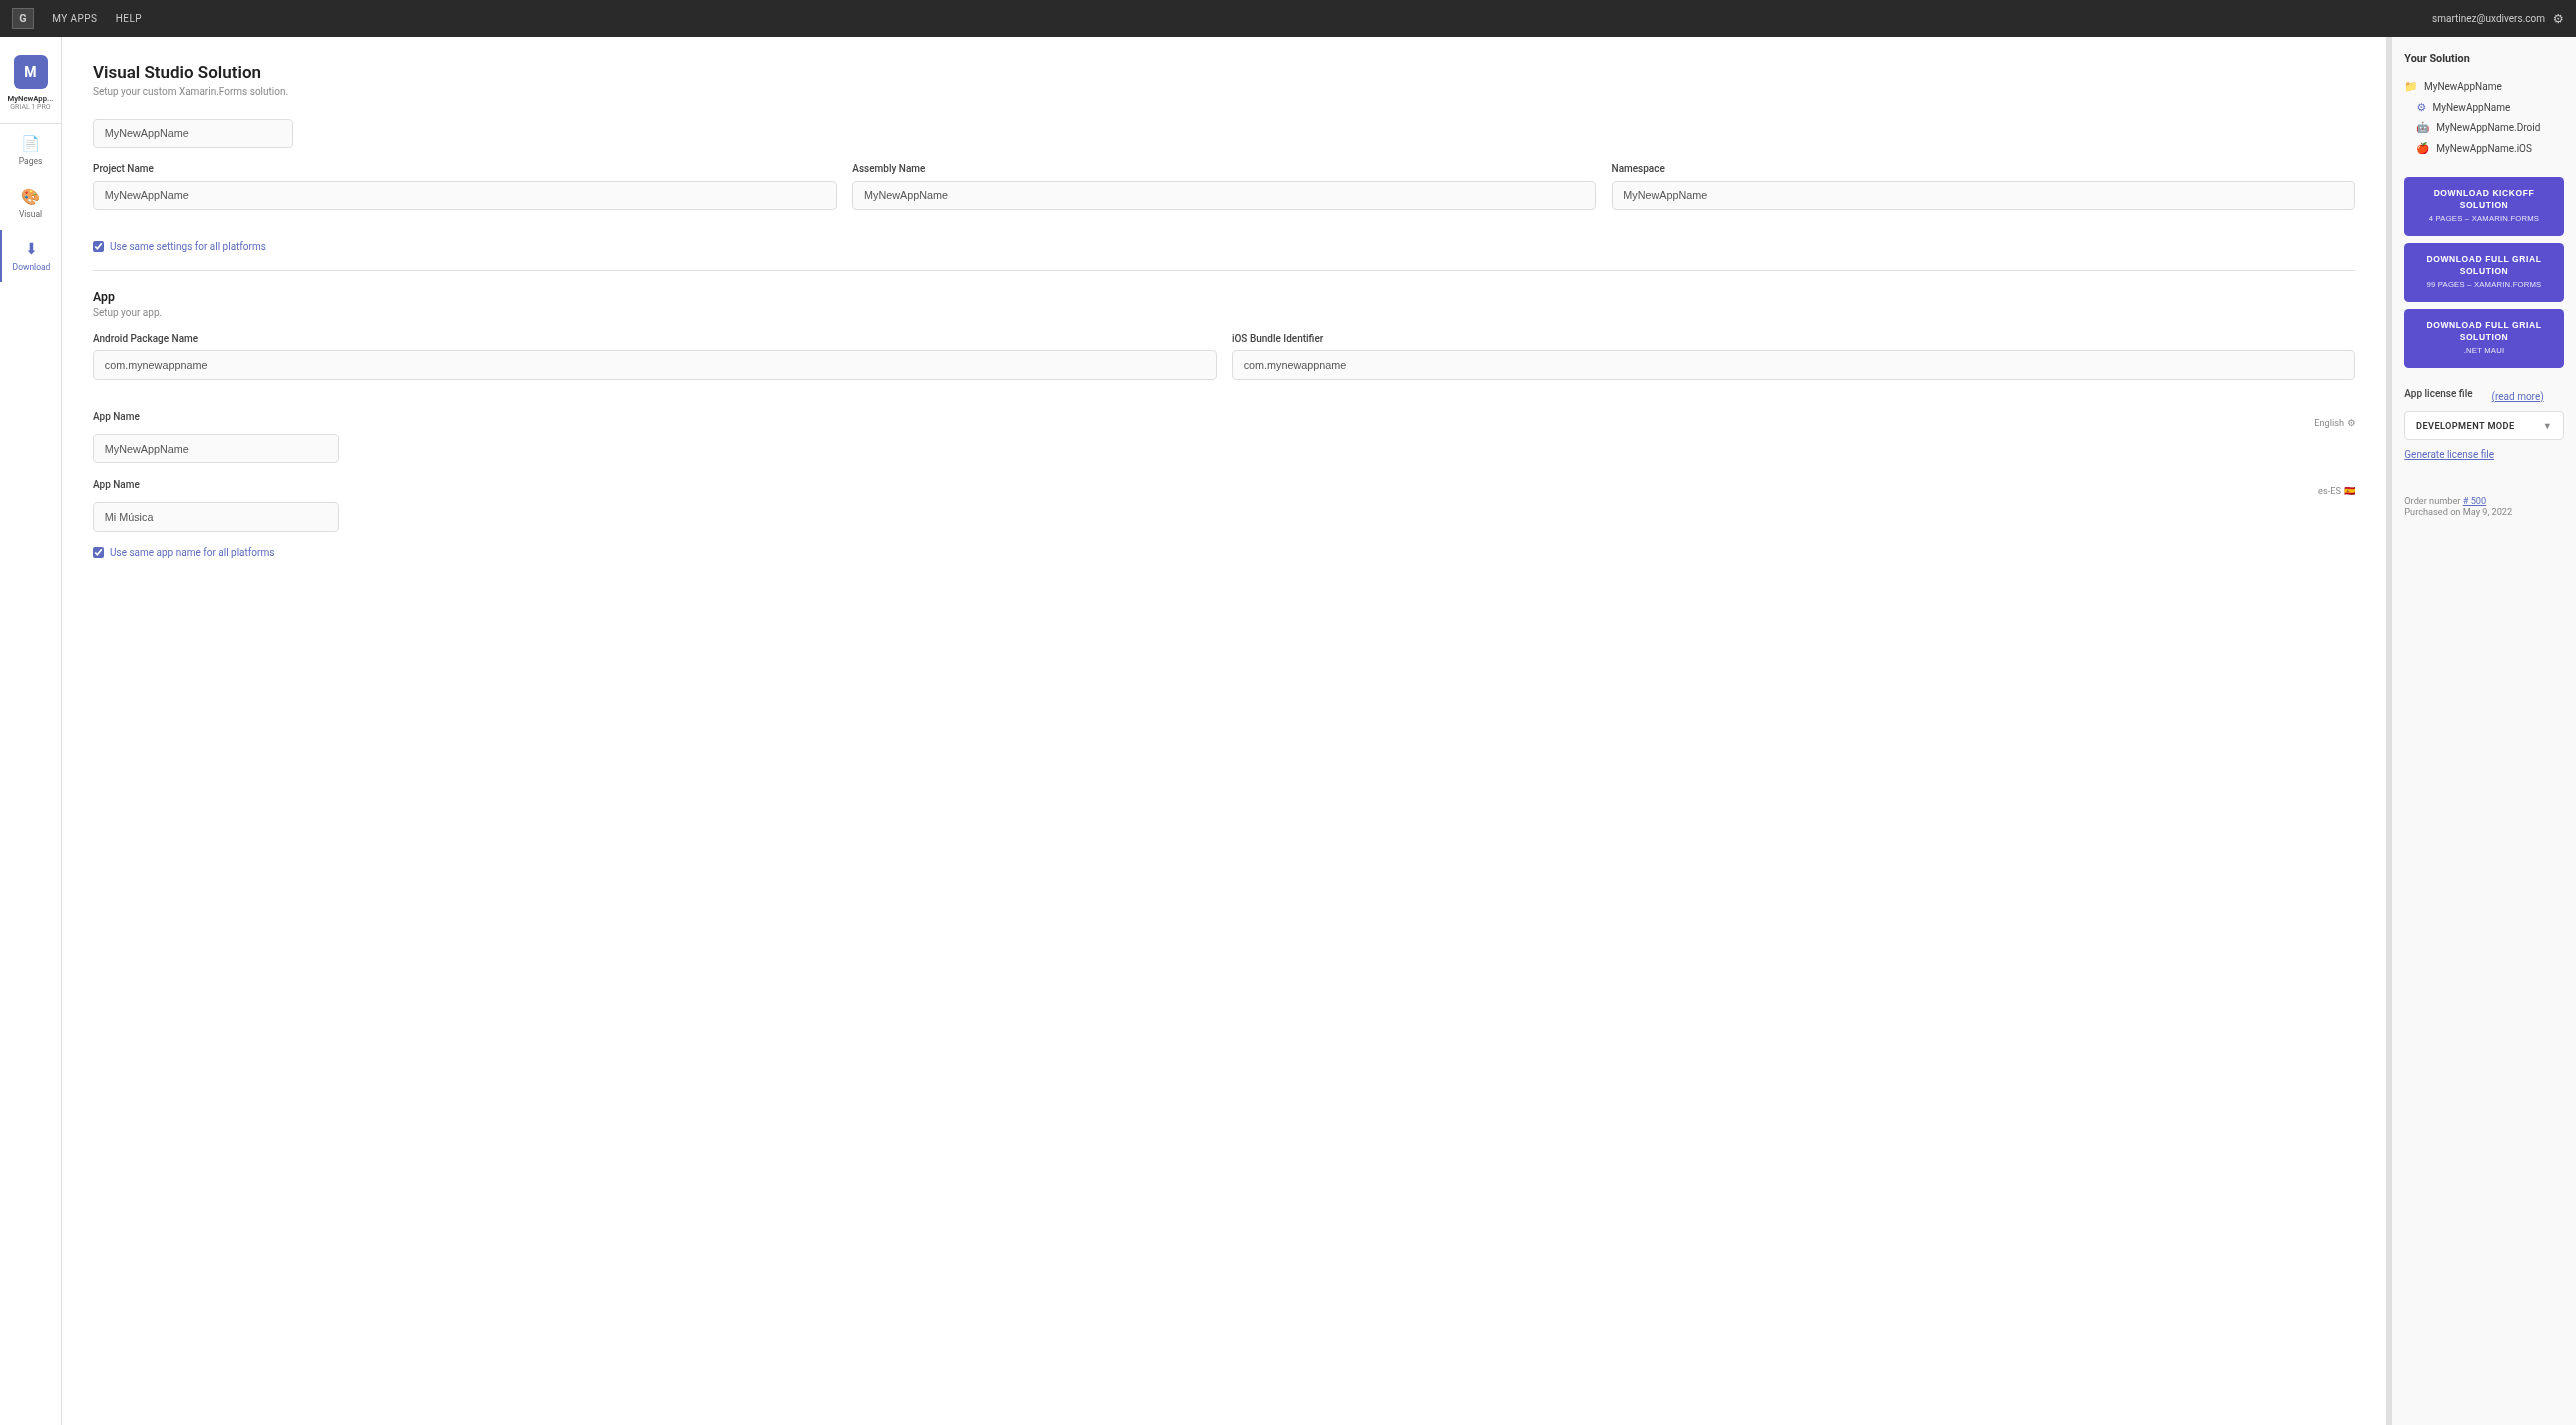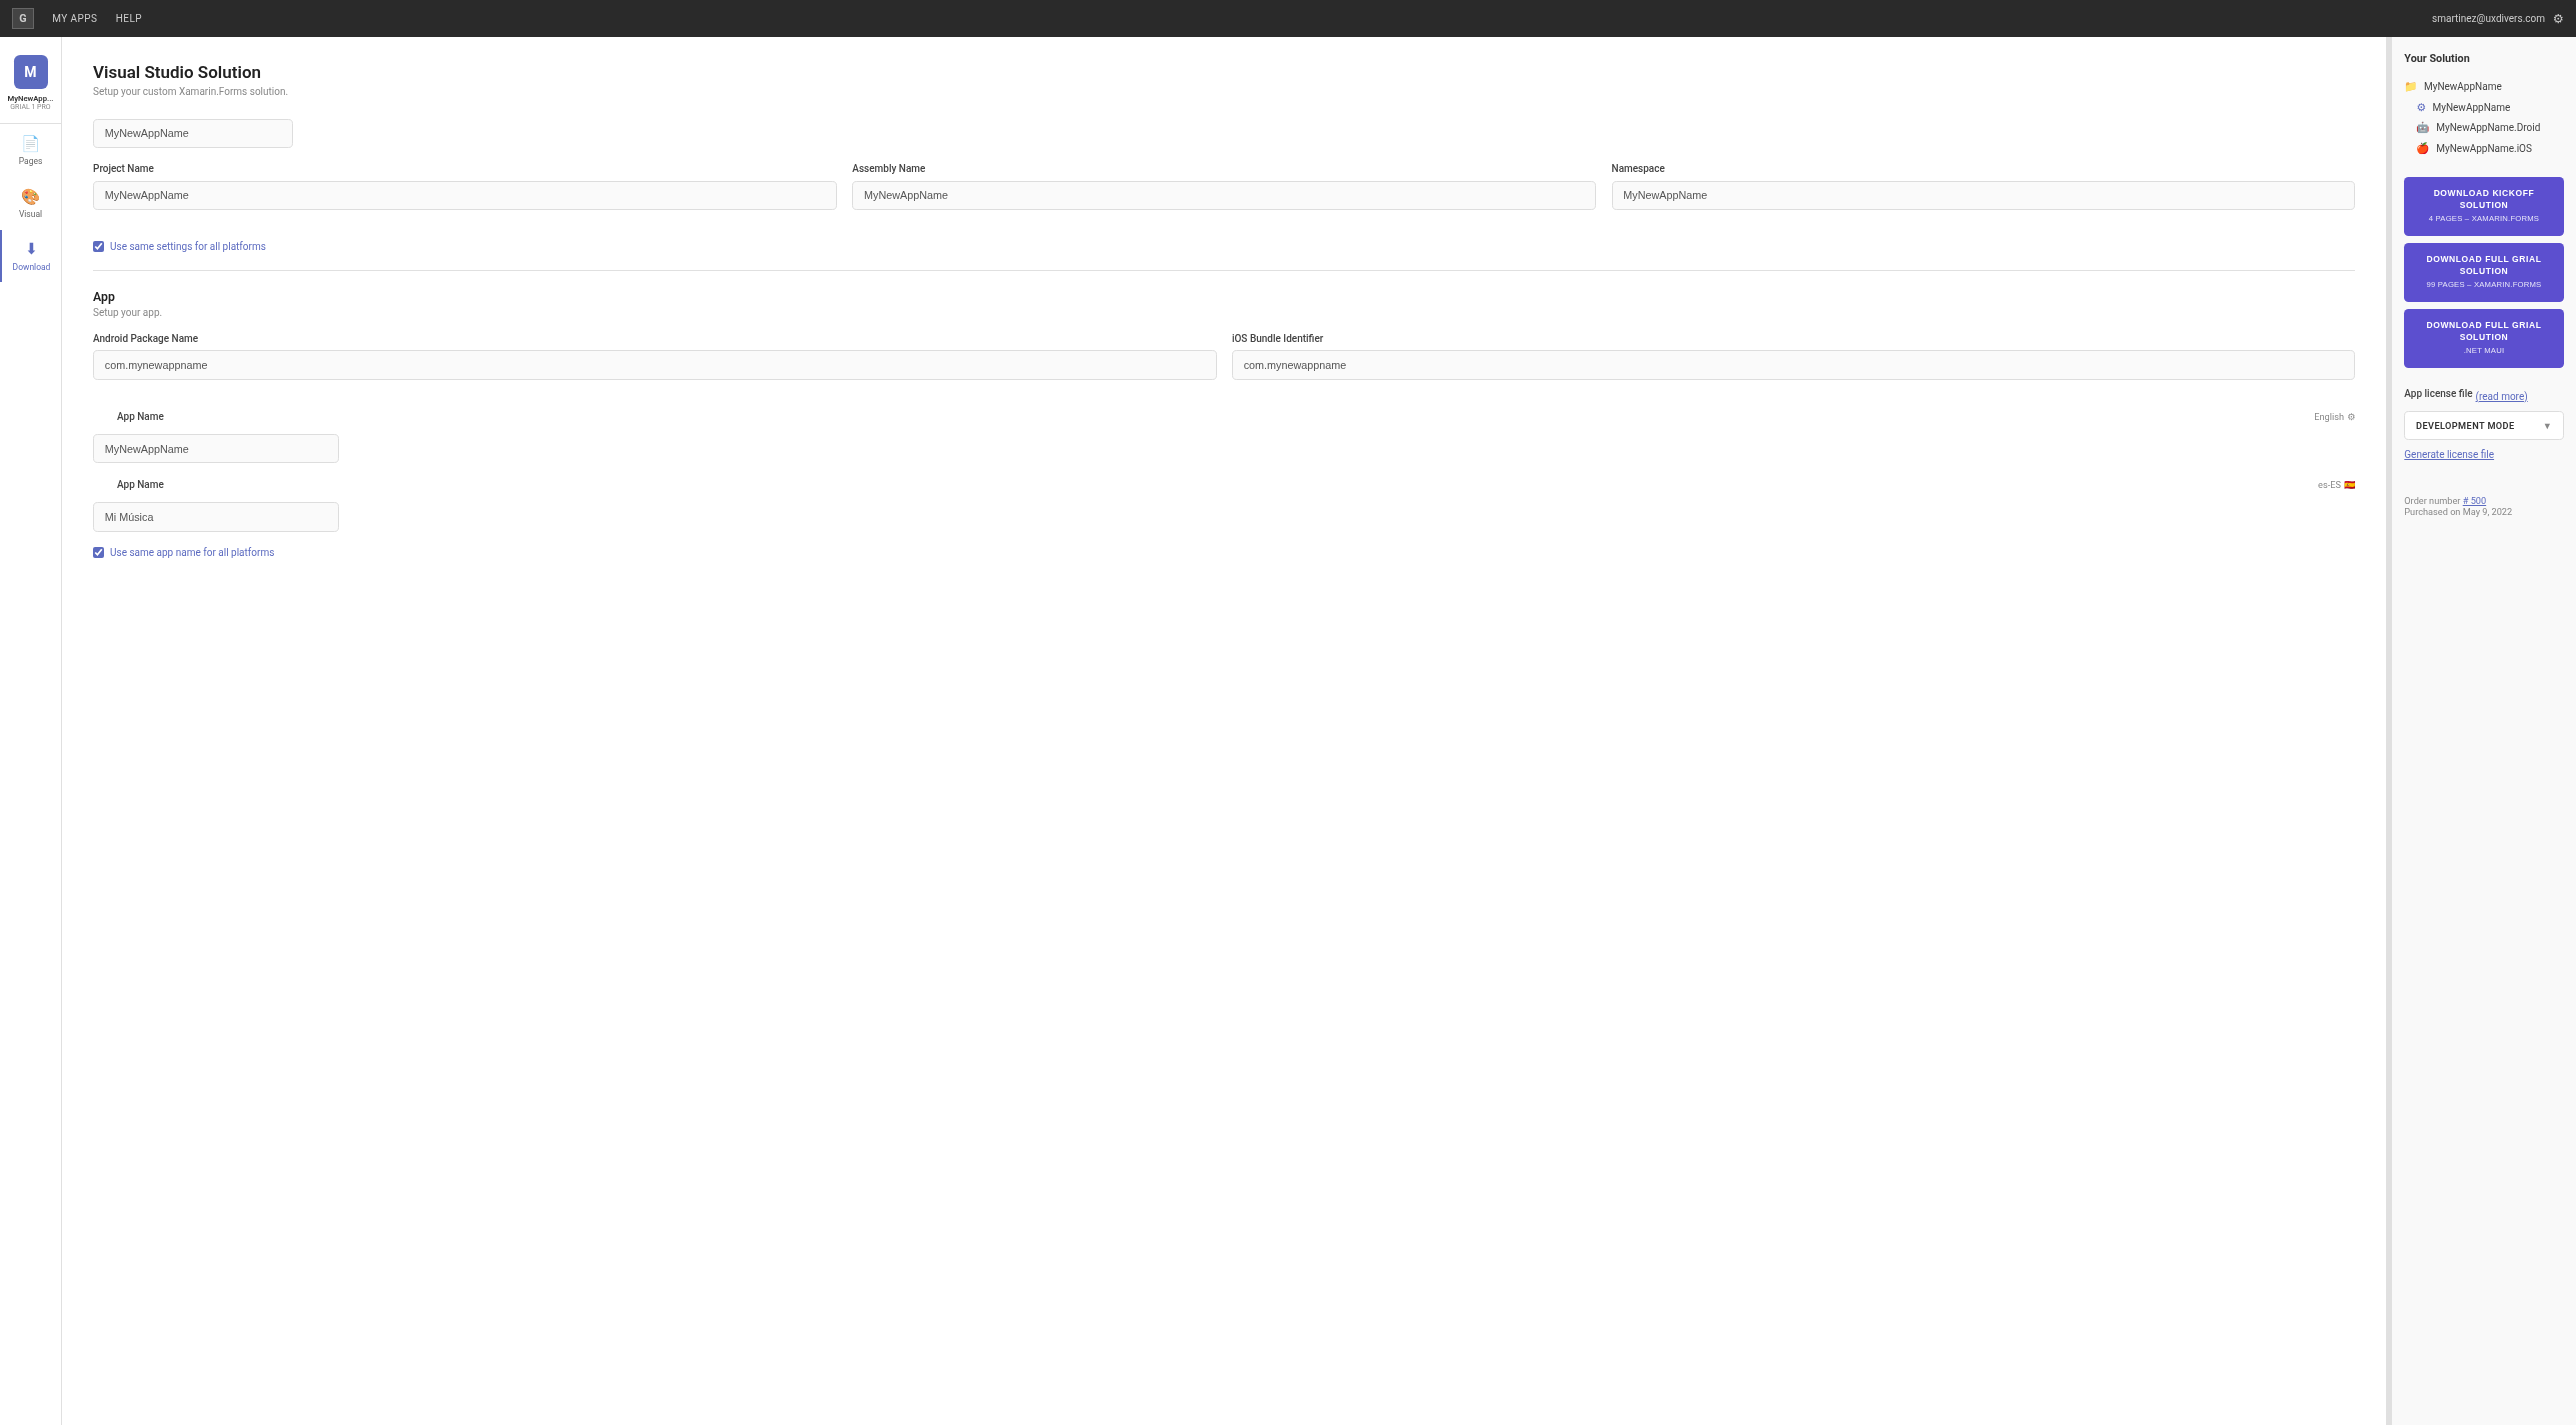--- a/index.html
+++ b/index.html
@@ -110,21 +110,21 @@
     .form-row .form-group { flex: 1; }
     .form-group { margin-bottom: 15.4px; }
 
     .checkbox-row { display: flex; align-items: center; gap: 6.2px; margin-bottom: 6.2px; }
     .checkbox-row input[type="checkbox"] { accent-color: #5c6bc0; width: 10.8px; height: 10.8px; }
     .checkbox-label { font-size: 10px; color: #5c6bc0; cursor: pointer; }
 
     .section-title { font-size: 12.3px; font-weight: 600; color: #222; margin-bottom: 3.1px; }
     .section-desc { font-size: 10px; color: #888; margin-bottom: 15.4px; }
 
-    .lang-row { display: flex; align-items: flex-start; justify-content: space-between; margin-bottom: 6.2px; margin-left: 24px; }
+    .lang-row { display: flex; align-items: flex-end; justify-content: space-between; margin-bottom: 6.2px; }
     .lang-tag { font-size: 9.2px; color: #888; display: flex; align-items: center; gap: 3.1px; }
 
     
     .right-sidebar {
       width: 185px;
       background: #f9f9f9;
       border-left: 0.8px solid #e0e0e0;
       padding: 15.4px 12.3px;
       overflow-y: auto;
       flex-shrink: 0;
@@ -334,21 +334,21 @@
       <div>DOWNLOAD FULL GRIAL SOLUTION</div>
       <div class="btn-sub">99 PAGES – XAMARIN.FORMS</div>
     </button>
 
     <button class="download-btn">
       <div>DOWNLOAD FULL GRIAL SOLUTION</div>
       <div class="btn-sub">.NET MAUI</div>
     </button>
 
     <div class="license-section">
-      <div style="display:flex;align-items:center;gap:3px;margin-bottom:6.2px;">
+      <div style="display:flex;align-items:center;gap:19px;margin-bottom:6.2px;">
         <span class="license-label">App license file</span>
         <span class="license-link">(read more)</span>
       </div>
       <div class="license-select-row">
         <span class="license-select-text">DEVELOPMENT MODE</span>
         <span style="font-size:9.2px;color:#888;">▼</span>
       </div>
       <div>
         <span class="generate-link">Generate license file</span>
       </div>

